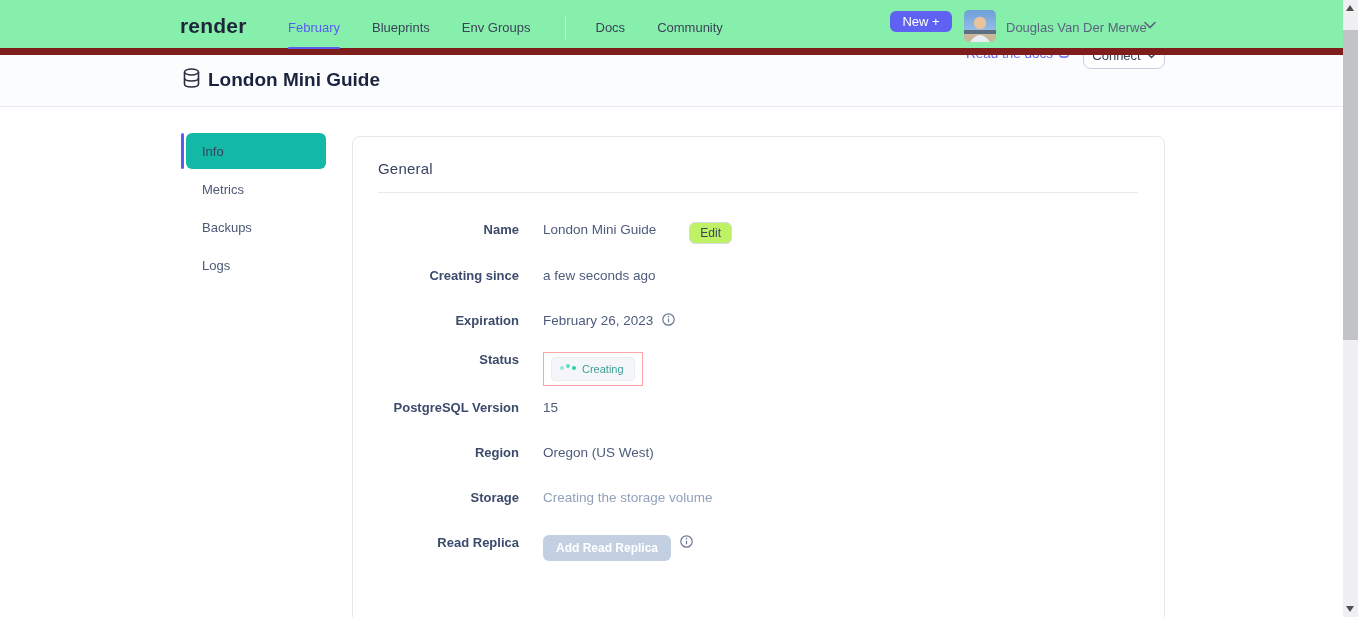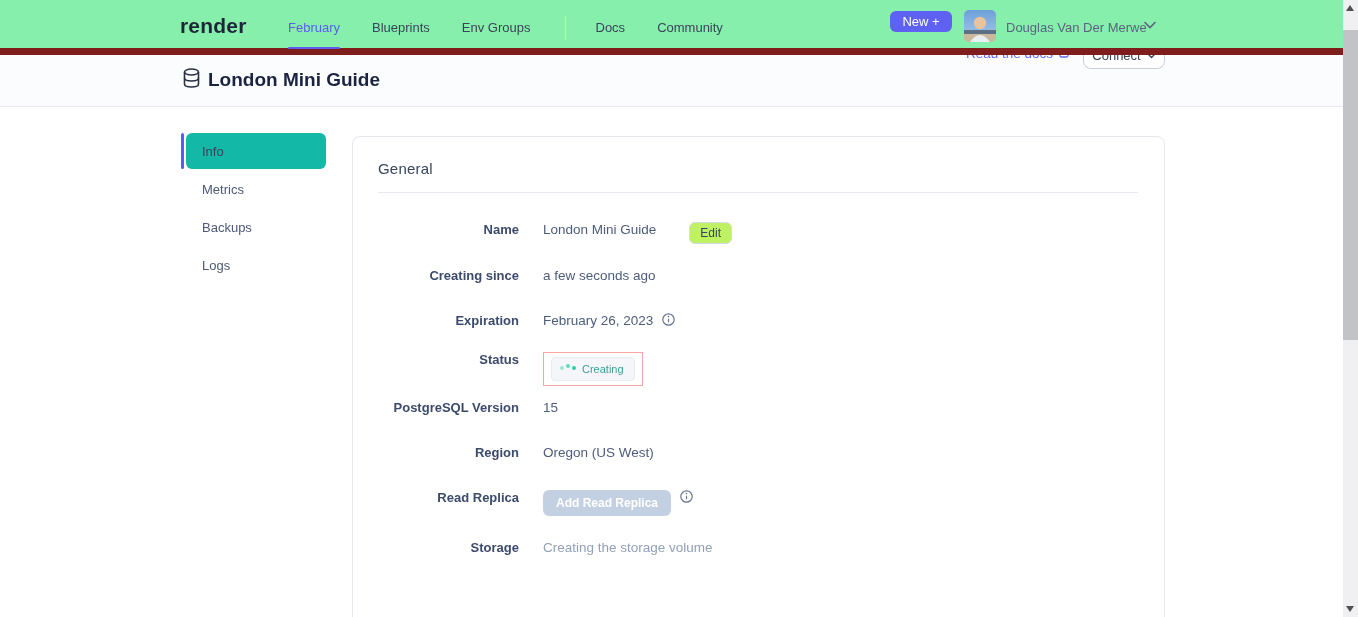--- a/index.html
+++ b/index.html
@@ -206,37 +206,37 @@
       <div class="row-label">PostgreSQL Version</div>
       <div class="row-value">15</div>
     </div>
 
     <div class="row">
       <div class="row-label">Region</div>
       <div class="row-value">Oregon (US West)</div>
     </div>
 
     <div class="row">
+      <div class="row-label">Storage</div>
+      <div class="row-value muted">Creating the storage volume</div>
+    </div>
+
+    <div class="row">
       <div class="row-label">Read Replica</div>
       <div class="row-value">
         <button class="disabled-btn" disabled="">Add Read Replica</button>
       </div>
       <span class="info-icon">
         <svg width="13" height="13" viewBox="0 0 13 13">
             <circle cx="6.5" cy="6.5" r="5.7" fill="none" stroke="#6b7690" stroke-width="1.2"></circle>
             <rect x="5.9" y="5.4" width="1.2" height="4" rx="0.6" fill="#6b7690"></rect>
             <circle cx="6.5" cy="3.6" r="0.8" fill="#6b7690"></circle>
           </svg>
       </span>
     </div>
-
-    <div class="row">
-      <div class="row-label">Storage</div>
-      <div class="row-value muted">Creating the storage volume</div>
-    </div>
   </div>
 </div>
 
 <div class="scrollbar">
   <div class="sb-arrow-up"></div>
   <div class="sb-thumb"></div>
   <div class="sb-arrow-down"></div>
 </div>
 
 </body></html>

